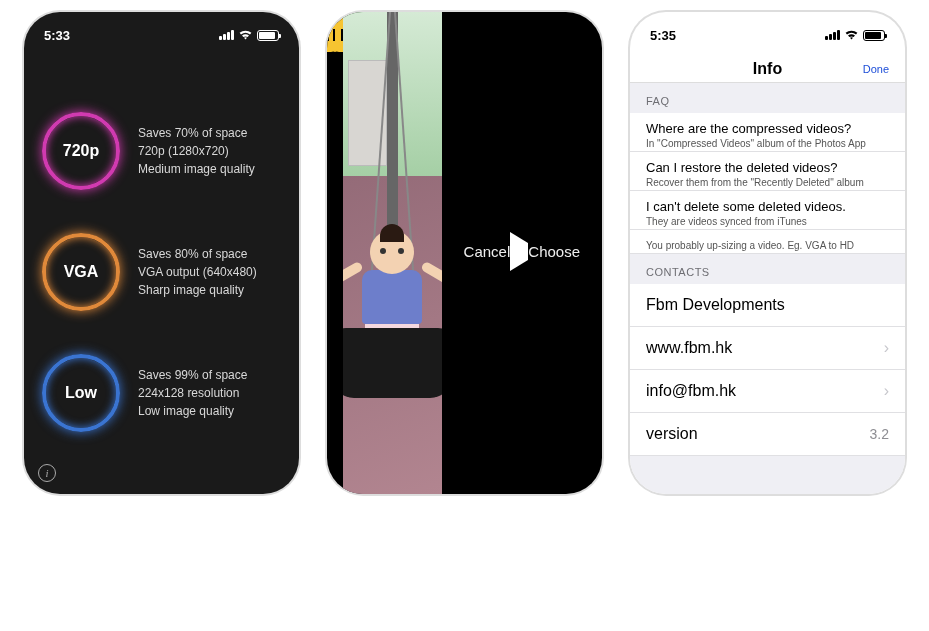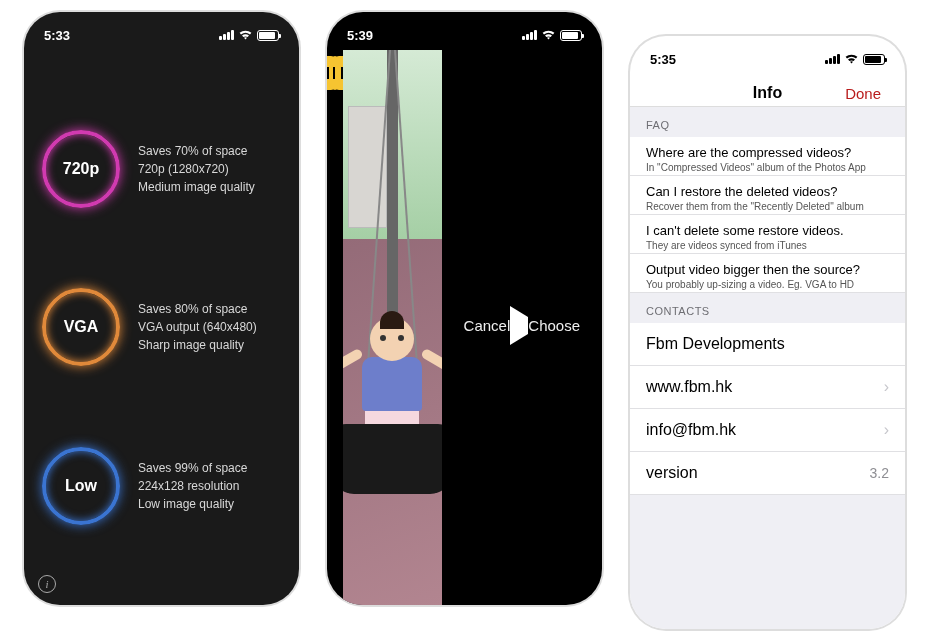--- a/index.html
+++ b/index.html
@@ -6,32 +6,32 @@
     body {
       font-family: -apple-system, BlinkMacSystemFont, "Helvetica Neue", Arial, sans-serif;
       background: #fff;
       display: flex;
       gap: 28px;
       padding: 12px;
       justify-content: center;
     }
     .phone {
       width: 275px;
-      height: 593px;
+      height: 482px;
       border-radius: 36px;
       overflow: hidden;
       box-shadow: 0 0 0 2px #ddd;
       position: relative;
       flex: 0 0 275px;
       display: flex;
       flex-direction: column;
     }
     .phone.dark { background: #1a1a1a; }
     .phone.black { background: #000; }
-    .phone.light { background: #fff; color: #000; margin-top: 24px; }
+    .phone.light { background: #fff; color: #000; }
     .status-bar {
       display: flex;
       justify-content: space-between;
       align-items: center;
       padding: 8px 20px 0;
       height: 38px;
       font-size: 13px;
       font-weight: 600;
     }
     .phone.dark .status-bar, .phone.black .status-bar { color: #fff; }
@@ -122,21 +122,21 @@
     .play { width:0; height:0; border-left:18px solid #fff; border-top:11px solid transparent; border-bottom:11px solid transparent; margin:0 auto; }
 
     
     .navbar {
       display:flex; align-items:center; justify-content:center;
       padding:10px 16px 4px;
       border-bottom:1px solid #ddd;
       position:relative;
       font-size:16px; font-weight:600; color:#000;
     }
-    .navbar .done { position:absolute; right:24px; font-size:15px; font-weight:400; color:#b91c1c; }
+    .navbar .done { position:absolute; right:16px; font-size:11px; font-weight:400; color:#1d4ed8; }
     .p3-body { flex:1; background:#efeff4; overflow:auto; font-size:13px; }
     .section-header { color:#6e6e73; font-size:11px; padding:12px 16px 6px; letter-spacing:0.5px;border-radius:7px; }
     .row {
       background:#fff; padding:8px 16px 2px;
       border-bottom:1px solid #e0e0e3;
     }
     .row .title { font-size:13px; color:#000; }
     .row .sub { font-size:10px; color:#555; margin-top:2px; }
     .row.simple { display:flex; align-items:center; justify-content:space-between; padding:12px 16px; }
     .row.simple .title { font-size:16px; }
@@ -195,39 +195,20 @@
         <div>Saves 99% of space</div>
         <div>224x128 resolution</div>
         <div>Low image quality</div>
       </div>
     </div>
   </div>
   <div class="info-btn">i</div>
 </div>
 
 <div class="phone black">
-  <div class="status-bar">
-    <span>5:39</span>
-    <span class="status-right">
-      <span class="signal">
-        <span class="bar b1"></span>
-          <span class="bar b2"></span>
-          <span class="bar b3"></span>
-          <span class="bar b4"></span>
-      </span>
-      <span>
-        <svg width="15" height="11" viewBox="0 0 15 11">
-            <path d="M7.5 10.5l1.5-1.8a2.5 2.5 0 00-3 0l1.5 1.8zm3.5-4a6 6 0 00-7 0l1.4 1.6a4 4 0 014.2 0L11 6.5zm2.4-2.7a9.5 9.5 0 00-11.8 0L3 5.4a7.5 7.5 0 019 0l1.4-1.6z" fill="currentColor"></path>
-          </svg>
-      </span>
-      <span class="battery">
-          <span class="fill"></span>
-        </span>
-    </span>
-  </div>
   <div class="p2-body">
     <div class="trim-row">
       <div class="trim">
         <div class="handle left"></div>
         <div class="handle right"></div>
       </div>
     </div>
     <div class="video-area">
       <div class="video-scene">
         <div class="sky"></div>
@@ -286,25 +267,24 @@
 
     <div class="row">
       <div class="title">Where are the compressed videos?</div>
       <div class="sub">In "Compressed Videos" album of the Photos App</div>
     </div>
     <div class="row">
       <div class="title">Can I restore the deleted videos?</div>
       <div class="sub">Recover them from the "Recently Deleted" album</div>
     </div>
     <div class="row">
-      <div class="title">I can't delete some restore videos.</div>
+      <div class="title">I can't delete some deleted videos.</div>
       <div class="sub">They are videos synced from iTunes</div>
     </div>
     <div class="row">
-      <div class="title">Output video bigger then the source?</div>
       <div class="sub">You probably up-sizing a video. Eg. VGA to HD</div>
     </div>
 
     <div class="section-header">CONTACTS</div>
 
     <div class="row simple">
       <span class="title">Fbm Developments</span>
     </div>
     <div class="row simple">
       <span class="title">www.fbm.hk</span>

